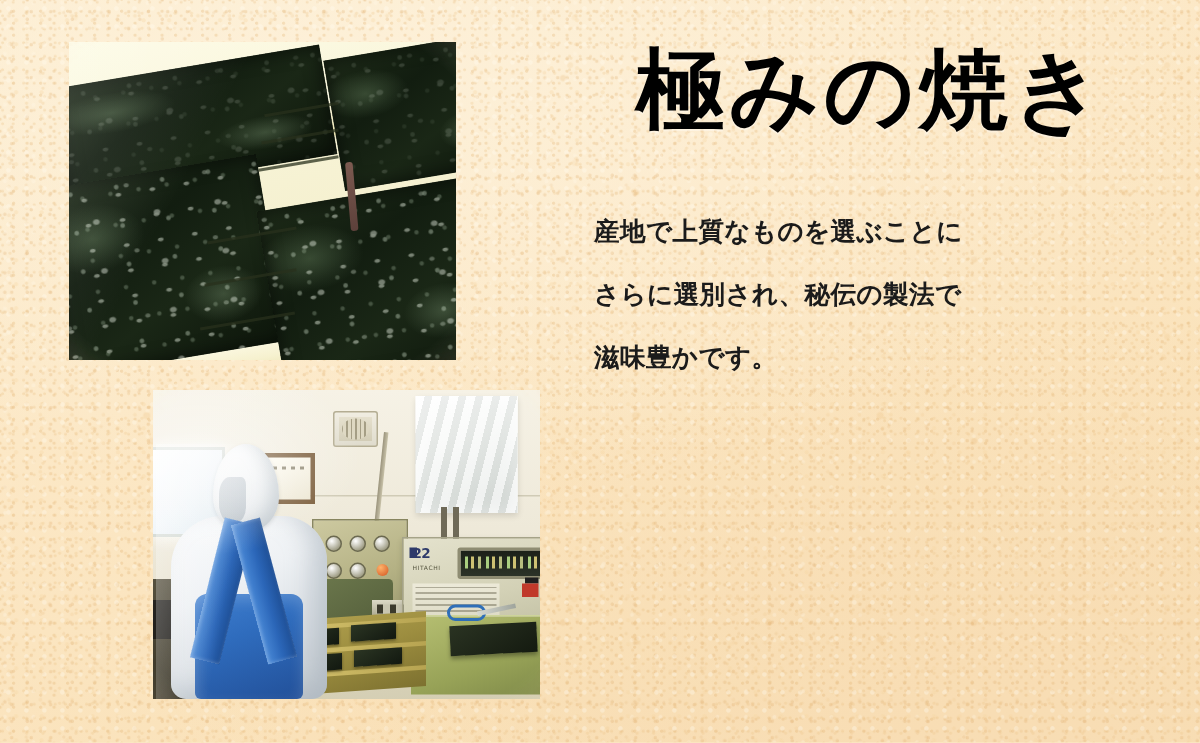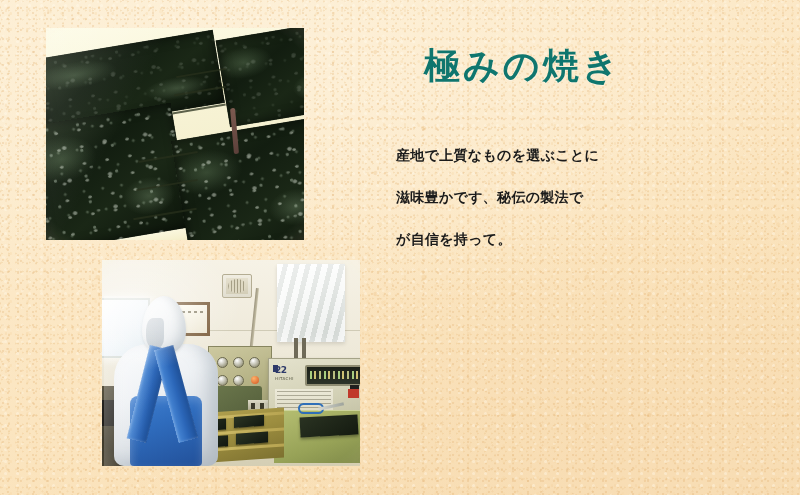--- a/index.html
+++ b/index.html
@@ -276,28 +276,28 @@
   .w-shade{position:absolute;inset:0;
     background:linear-gradient(100deg,rgba(255,255,255,.35) 0%,rgba(255,255,255,0) 42%);}
   .factory-glow{
     position:absolute;inset:0;
     background:radial-gradient(ellipse 60% 45% at 12% 22%, rgba(255,255,255,.55) 0%, rgba(255,255,255,0) 70%);
     pointer-events:none;
   }
 
   
   #headline{
-    position:absolute;left:424px;top:48px;
-    font-size:36px;line-height:1;font-weight:bold;color:#0f766e;
+    position:absolute;left:424px;top:30px;
+    font-size:59px;line-height:1;font-weight:bold;color:#000000;
     letter-spacing:3px;white-space:nowrap;
     text-shadow:0 1px 0 rgba(255,255,255,.35);
   }
   #body-copy{
     position:absolute;left:396px;top:134px;width:392px;
-    font-size:14px;font-weight:bold;color:#1b1b1b;letter-spacing:.3px;
+    font-size:17px;font-weight:bold;color:#1b1b1b;letter-spacing:.3px;
   }
   #body-copy .ln{height:42px;line-height:42px;white-space:nowrap;}
 </style>
 </head>
 <body>
 
 <div id="stage">
 
   <div class="bg-base"></div>
   <div class="bg-speckle"></div>
@@ -392,17 +392,17 @@
     </div>
 
     <div class="factory-glow"></div>
     <div class="photo-sheen"></div>
   </div>
 
   <div id="headline">極みの焼き</div>
 
   <div id="body-copy">
     <div class="ln">産地で上質なものを選ぶことに</div>
-    <div class="ln">滋味豊かです、秘伝の製法で</div>
-    <div class="ln">が自信を持って。</div>
+    <div class="ln">さらに選別され、秘伝の製法で</div>
+    <div class="ln">滋味豊かです。</div>
   </div>
 
 </div>
 
 </body></html>

